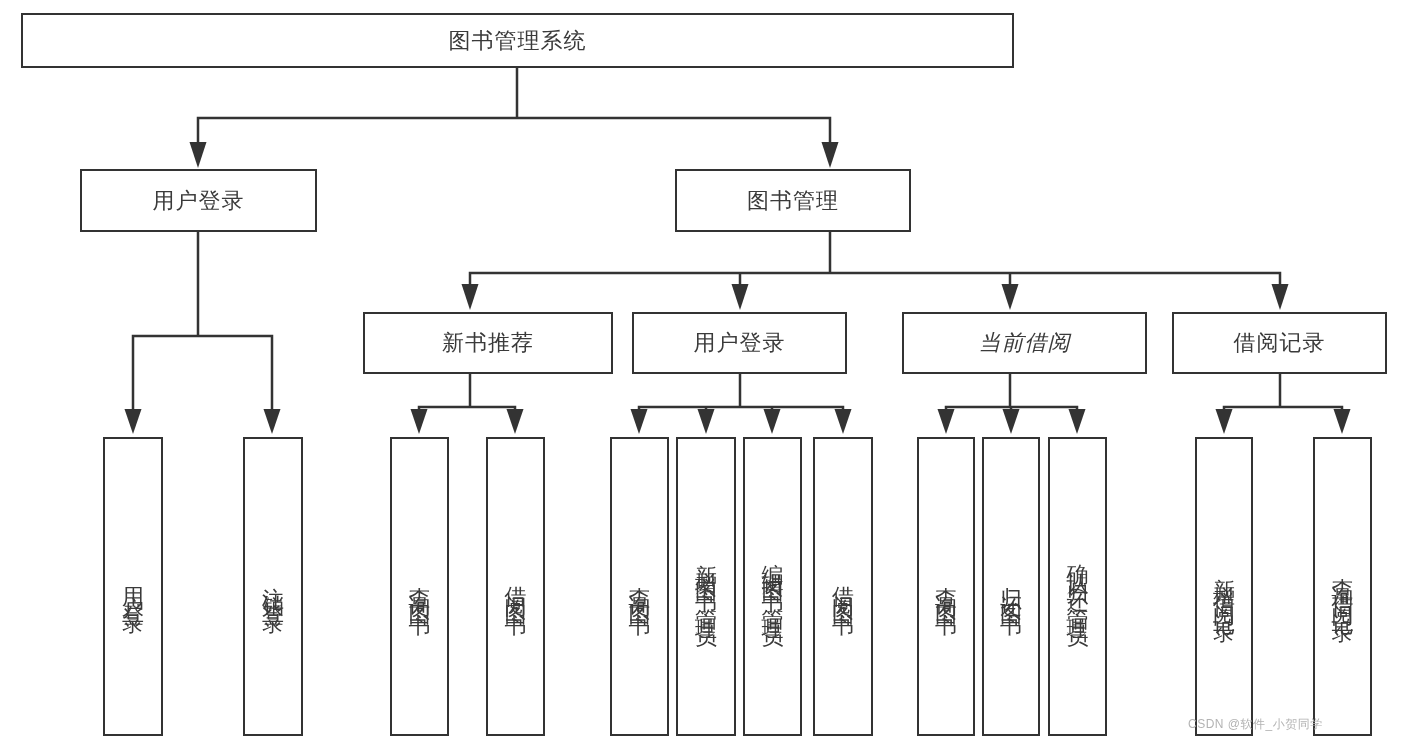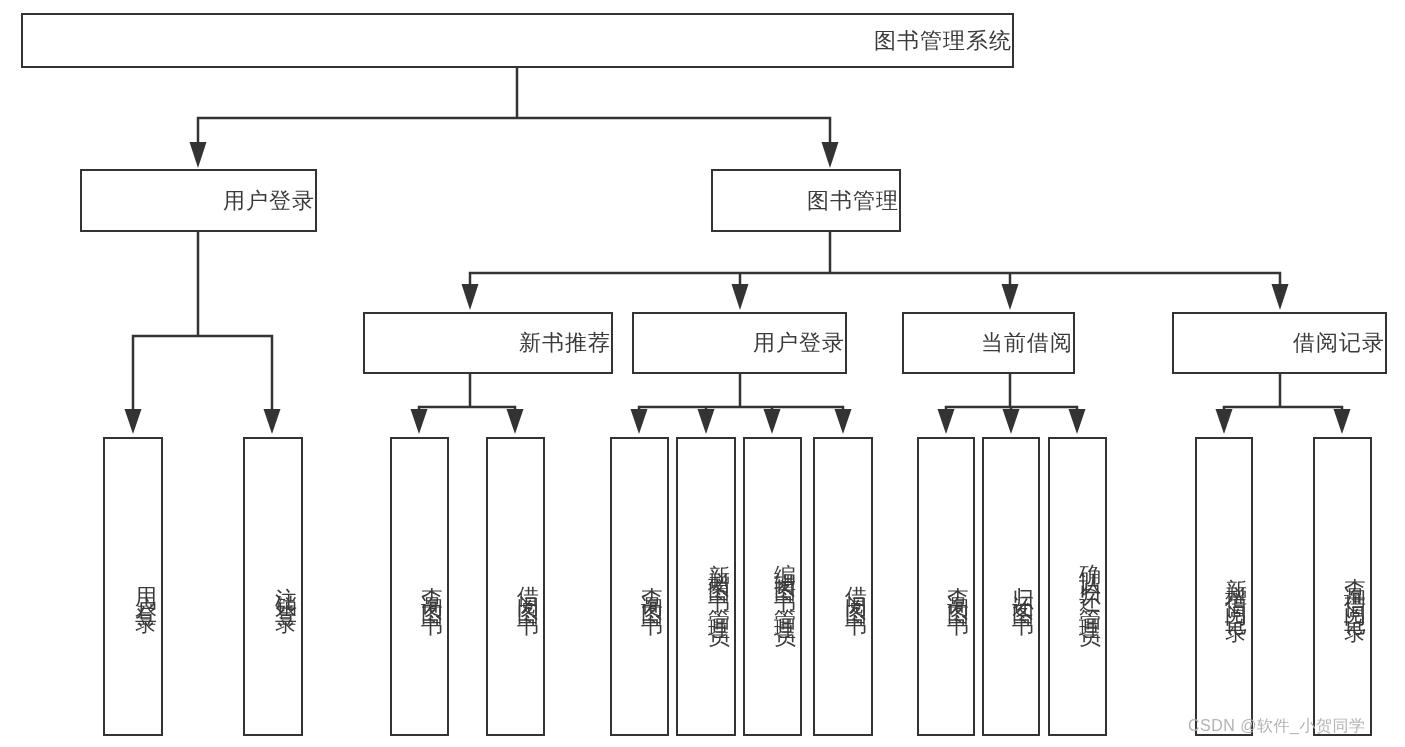--- a/index.html
+++ b/index.html
@@ -15,40 +15,40 @@
     background:var(--bg);
     font-family:"Liberation Sans","DejaVu Sans",sans-serif;
     overflow:hidden;
   }
   #wires{position:absolute;left:0;top:0;width:1405px;height:747px;}
   .node{
     position:absolute;
     box-sizing:border-box;
     border:2px solid var(--line);
     background:#fff;
-    display:flex;align-items:center;justify-content:flex-end;
+    display:flex;align-items:center;justify-content:center;
     color:var(--text);
   }
   .node .lbl{
     font-size:22px;
     color:var(--text);
     white-space:nowrap;
     letter-spacing:1px;
   }
   .leaf .lbl{
     writing-mode:vertical-rl;
     text-orientation:mixed;
     letter-spacing:9px;
     font-size:22px;
     white-space:normal;
   }
   #watermark{
     position:absolute;
     left:1188px;top:716px;
-    font-size:16px;
+    font-size:12px;
     letter-spacing:0.5px;
     color:var(--wm);
     white-space:nowrap;
   }
 </style>
 </head>
 <body>
 
 <div id="stage">
 
@@ -92,31 +92,31 @@
     </g>
   </svg>
 
   <div class="node" style="left:21px;top:13px;width:993px;height:55px;">
     <span class="lbl">图书管理系统</span>
   </div>
 
   <div class="node" style="left:80px;top:169px;width:237px;height:63px;">
     <span class="lbl">用户登录</span>
   </div>
-  <div class="node" style="left:711px;top:169px;width:190px;height:63px;">
+  <div class="node" style="left:675px;top:169px;width:236px;height:63px;">
     <span class="lbl">图书管理</span>
   </div>
 
   <div class="node" style="left:363px;top:312px;width:250px;height:62px;">
     <span class="lbl">新书推荐</span>
   </div>
   <div class="node" style="left:632px;top:312px;width:215px;height:62px;">
     <span class="lbl">用户登录</span>
   </div>
-  <div class="node" style="left:902px;top:312px;width:173px;height:62px;">
+  <div class="node" style="left:902px;top:312px;width:245px;height:62px;font-style:italic;">
     <span class="lbl">当前借阅</span>
   </div>
   <div class="node" style="left:1172px;top:312px;width:215px;height:62px;">
     <span class="lbl">借阅记录</span>
   </div>
 
   <div class="node leaf" style="left:103px;top:437px;width:60px;height:299px;">
     <span class="lbl">用户登录</span>
   </div>
   <div class="node leaf" style="left:243px;top:437px;width:60px;height:299px;">

